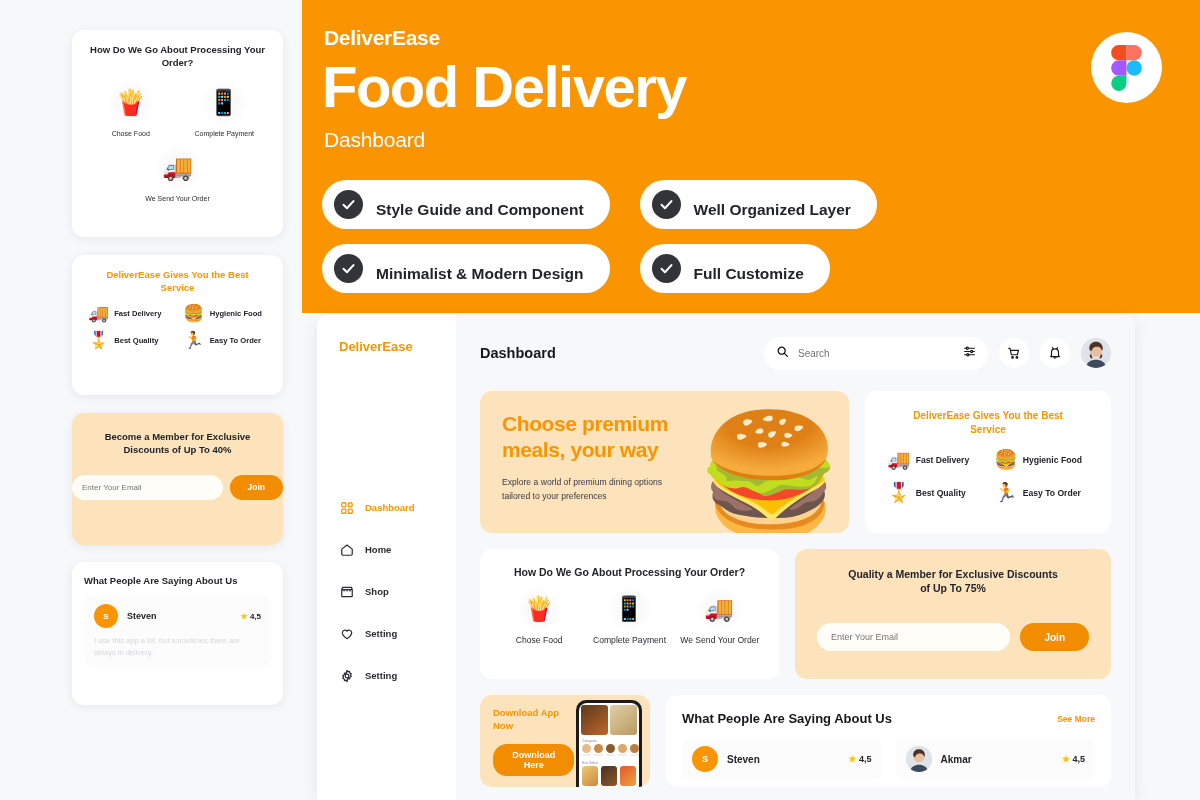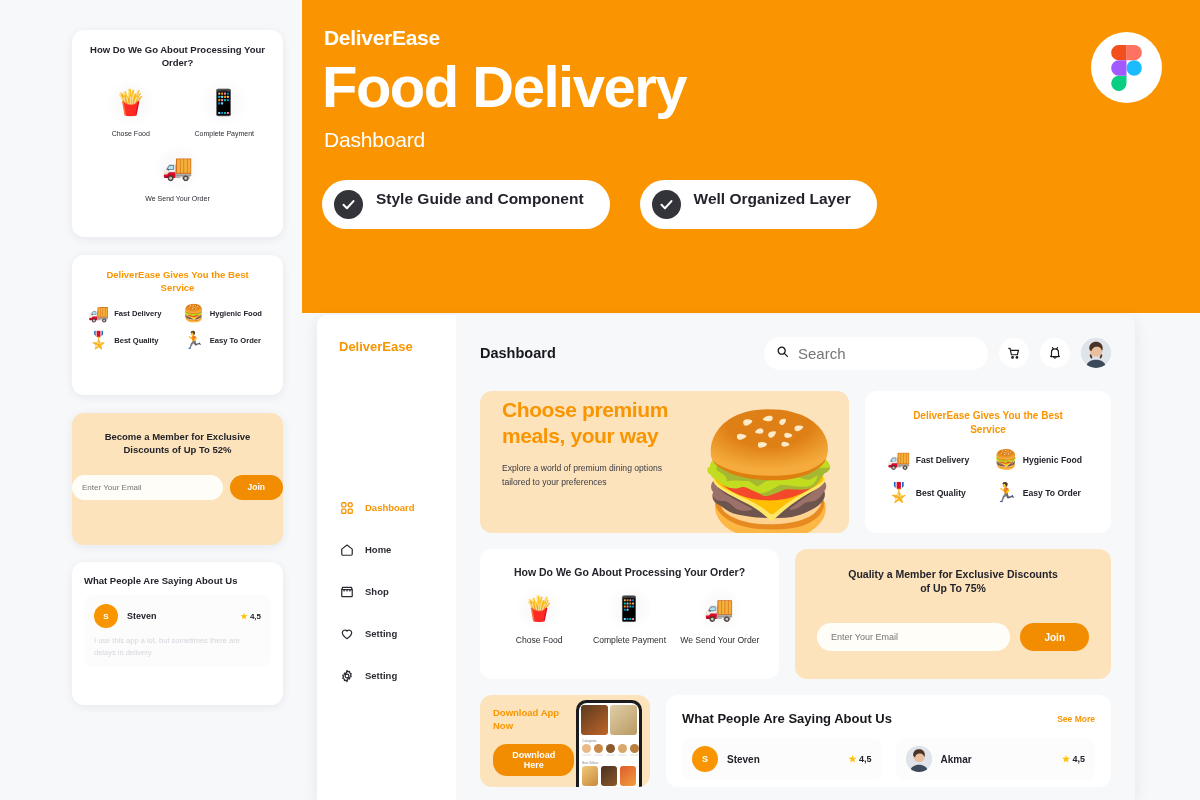--- a/index.html
+++ b/index.html
@@ -82,21 +82,21 @@
     background: #FA9501;
   }
   .brand-sm { position: absolute; left: 22px; top: 26px; font-size: 21px; font-weight: 700; color: #fff; letter-spacing: -.3px;}
   .brand-lg { position: absolute; left: 20px; top: 58px; font-size: 58px; font-weight: 700; color: #fff; letter-spacing: -1.5px; line-height: 1; }
   .brand-sub { position: absolute; left: 22px; top: 128px; font-size: 21px; font-weight: 500; color: #fff; letter-spacing: -.2px; }
   .figma-badge { position: absolute; right: 38px; top: 32px; width: 71px; height: 71px;
      border-radius: 50%; background: #fff; display: flex; align-items: center; justify-content: center; }
 
   .pills { position: absolute; left: 20px; top: 180px; width: 830px; }
   .pill-row { display: flex; gap: 30px; margin-bottom: 15px; }
-  .pill { display: flex; align-items: flex-start; gap: 13px; background: #fff;
+  .pill { display: flex; align-items: flex-end; gap: 13px; background: #fff;
      border-radius: 30px; padding: 10px 26px 10px 12px; }
   .pill-check { width: 29px; height: 29px; border-radius: 50%; background: #33333a;
      display: flex; align-items: center; justify-content: center; flex: none; }
   .pill-label { font-size: 15.5px; font-weight: 600; color: #23232b; white-space: nowrap; }
 
   
   .dash {
     position: absolute; left: 317px; top: 315px; width: 818px; height: 485px;
     background: #fff; border-radius: 10px 10px 0 0; overflow: hidden;
     box-shadow: 0 3px 16px rgba(30,30,50,.08);
@@ -109,31 +109,31 @@
   .nav-ico { width: 15px; height: 15px; flex: none; display: flex; align-items: center; justify-content: center; }
   .nav-lbl { font-size: 9.5px; font-weight: 600; color: #2b2b33; }
   .nav-item.active .nav-lbl { color: #F99500; }
 
   .dash-main { flex: 1; background: #f7f8fa; position: relative; overflow: hidden; }
   .topbar { height: 76px; background: #f7f8fa; display: flex; align-items: center; padding: 0 24px; }
   .topbar-title { font-size: 14.5px; font-weight: 700; color: #17171d; flex: 1; }
   .search-box { width: 224px; height: 33px; background: #fff; border-radius: 17px;
      display: flex; align-items: center; padding: 0 12px; gap: 9px; }
   .search-input { flex: 1; border: none; outline: none; background: transparent;
-     font-size: 15px; color: #b9bcc4; font-family: inherit; }
+     font-size: 10px; color: #b9bcc4; font-family: inherit; }
   .icon-btn { width: 30px; height: 30px; border-radius: 50%; background: #fff;
      display: flex; align-items: center; justify-content: center; margin-left: 11px; cursor: pointer; flex: none;}
   .avatar-btn { width: 30px; height: 30px; border-radius: 50%; margin-left: 11px; flex: none;
      background: #eceef2; overflow: hidden; position: relative; cursor: pointer; }
 
   .content { padding: 0 24px; }
   .row { display: flex; gap: 16px; margin-bottom: 16px; }
 
   .hero { flex: 1; background: #FCE3BB; border-radius: 12px; position: relative; overflow: hidden; height: 142px; display: flex; }
-  .hero-txt { padding: 6px 0 0 22px; width: 63%; }
+  .hero-txt { padding: 20px 0 0 22px; width: 63%; }
   .hero-h { font-size: 21px; font-weight: 700; color: #F99500; line-height: 1.22; letter-spacing: -.4px; }
   .hero-p { font-size: 8.6px; color: #3a3a44; line-height: 1.55; margin-top: 14px; }
   .hero-img { flex: 1; position: relative; }
   .burger { position: absolute; right: 4px; bottom: 0; width: 150px; height: 135px; font-size: 118px; line-height: 1; display:flex; align-items:flex-end; justify-content:center;}
 
   .serv-card { width: 246px; background: #fff; border-radius: 12px; padding: 18px 16px 14px; flex: none; height: 142px; }
   .serv-card .lp-title { font-size: 10px; }
   .serv-card .serv-grid { margin-top: 14px; }
   .serv-card .serv-item { margin-bottom: 14px; }
   .serv-card .serv-ico { font-size: 19px; }
@@ -222,21 +222,21 @@
         <div class="serv-item">
           <span class="serv-ico">🏃</span>
           <span class="serv-lbl">Easy To Order</span>
         </div>
       </div>
     </div>
 
     <div class="lp-card member-card" style="top:413px;height:132px;padding:18px 0;">
       <div class="lp-title">
         <span>Become a Member for Exclusive</span><br>
-        <span>Discounts of Up To 52%</span>
+        <span>Discounts of Up To 40%</span>
       </div>
       <div class="member-row">
         <input class="member-input" placeholder="Enter Your Email" style="">
         <button class="member-btn">Join</button>
       </div>
     </div>
 
     <div class="lp-card" style="top:562px;height:143px;padding:13px 12px;">
       <div style="font-size:9.5px;font-weight:700;color:#23232b;">What People Are Saying About Us</div>
       <div class="testi-inner">
@@ -330,20 +330,38 @@
           </span>
           <span class="pill-label">Style Guide and Component</span>
         </div>
         <div class="pill">
           <span class="pill-check">
             <svg width="15" height="15" viewBox="0 0 24 24" fill="none" stroke="#fff" stroke-width="3.2" stroke-linecap="round" stroke-linejoin="round">
                 <polyline points="4 12.5 9.5 18 20 6.5"></polyline>
               </svg>
           </span>
           <span class="pill-label">Well Organized Layer</span>
+        </div>
+      </div>
+      <div class="pill-row">
+        <div class="pill">
+          <span class="pill-check">
+            <svg width="15" height="15" viewBox="0 0 24 24" fill="none" stroke="#fff" stroke-width="3.2" stroke-linecap="round" stroke-linejoin="round">
+                <polyline points="4 12.5 9.5 18 20 6.5"></polyline>
+              </svg>
+          </span>
+          <span class="pill-label">Minimalist &amp; Modern Design</span>
+        </div>
+        <div class="pill">
+          <span class="pill-check">
+            <svg width="15" height="15" viewBox="0 0 24 24" fill="none" stroke="#fff" stroke-width="3.2" stroke-linecap="round" stroke-linejoin="round">
+                <polyline points="4 12.5 9.5 18 20 6.5"></polyline>
+              </svg>
+          </span>
+          <span class="pill-label">Full Customize</span>
         </div>
       </div>
     </div>
   </div>
 
   <div class="dash">
 
     <div class="dash-side">
       <div class="dash-brand">DeliverEase</div>
       <div class="nav">

